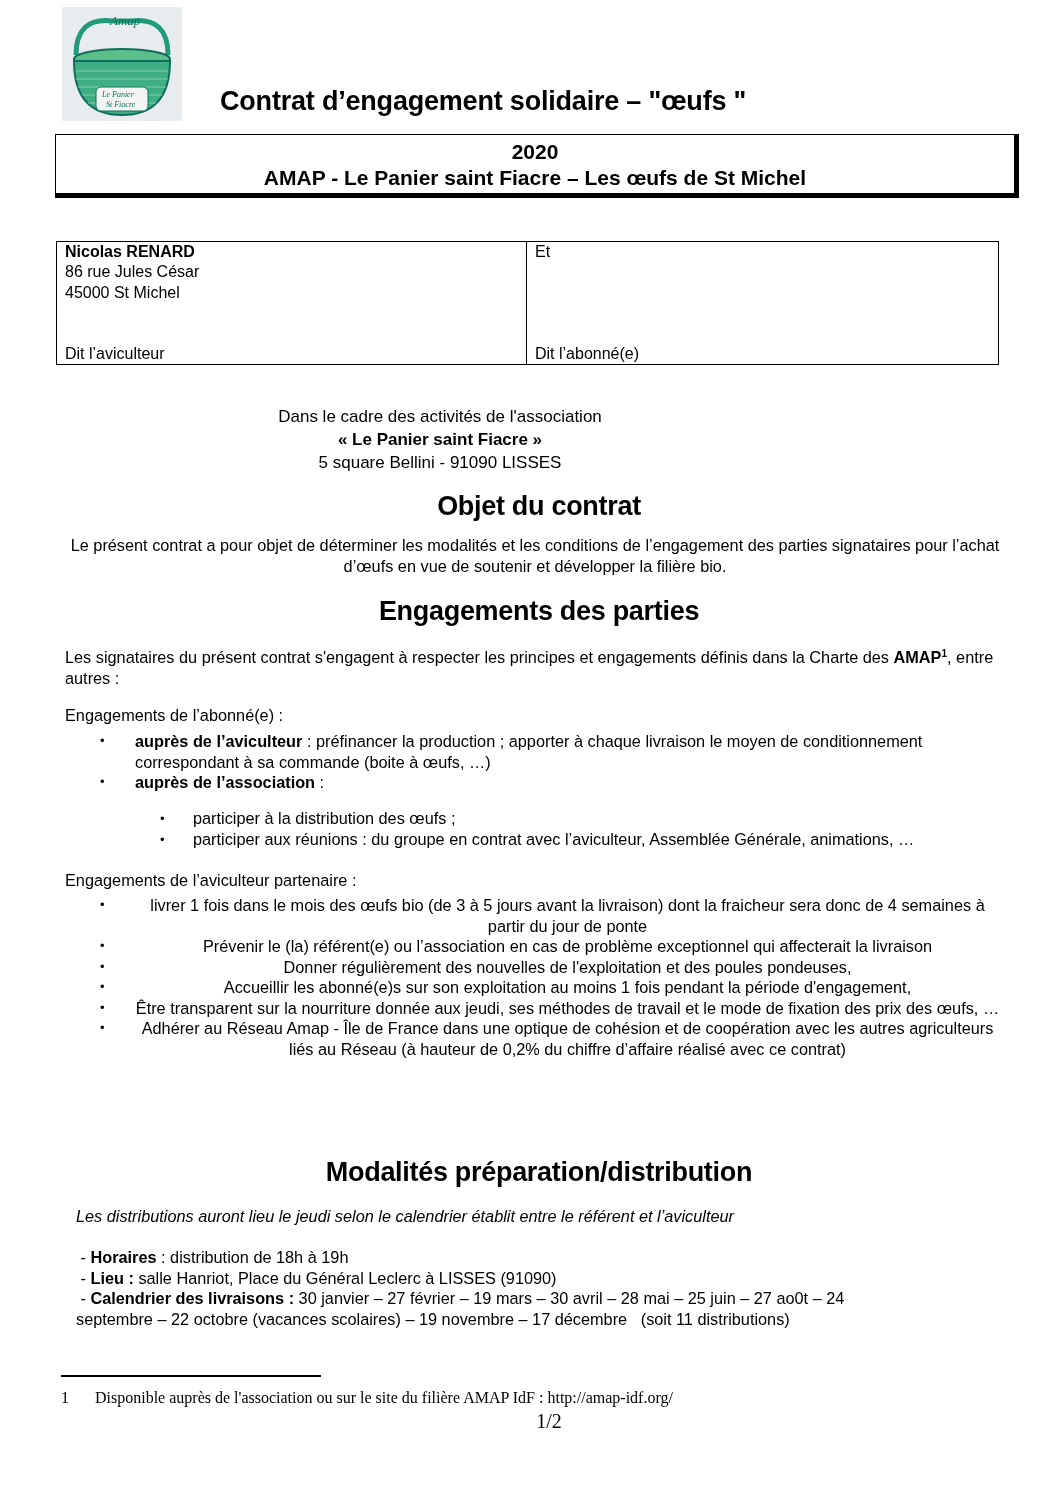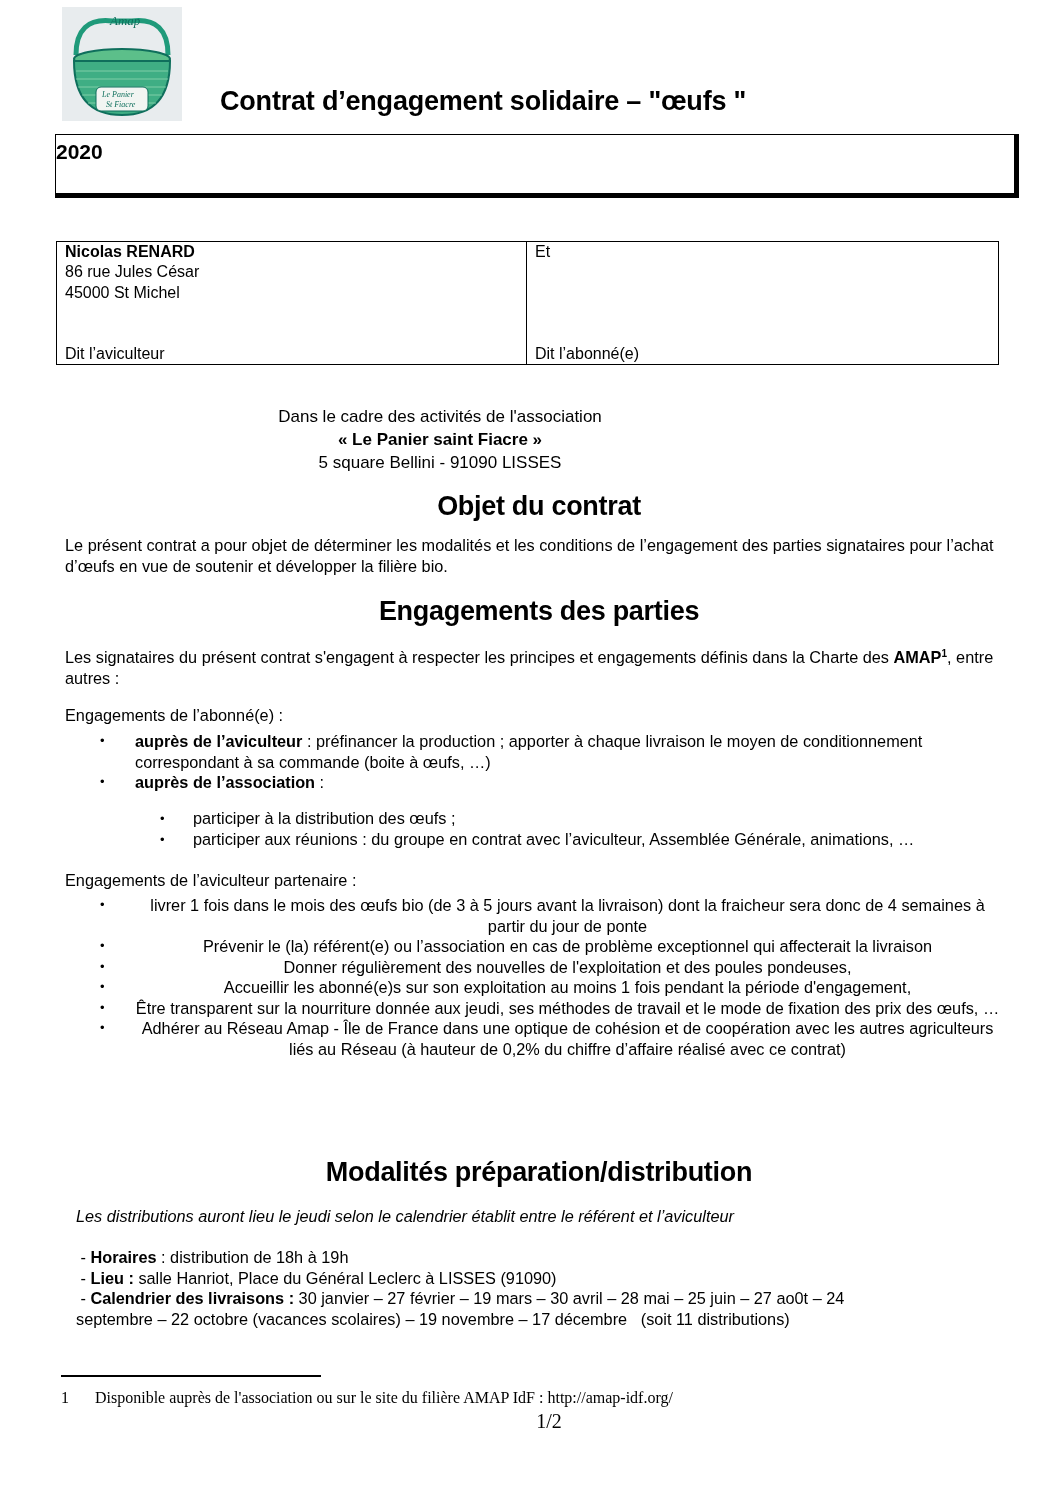--- a/index.html
+++ b/index.html
@@ -3,21 +3,21 @@
 <meta charset="utf-8">
 <style>
   html, body { margin: 0; padding: 0; background: #ffffff; }
   body { width: 1058px; height: 1497px; position: relative; overflow: hidden;
          font-family: "Liberation Sans", sans-serif; color: #000; }
   .abs { position: absolute; }
   .logo { left: 62px; top: 7px; width: 120px; height: 114px; background: #e8ecee; overflow: hidden; }
   .main-title { left: 220px; top: 86px; font-size: 27px; font-weight: bold; white-space: nowrap; letter-spacing: -0.2px; }
   .header-box { left: 55px; top: 134px; width: 958px; height: 58px;
                 border-top: 1.5px solid #000; border-left: 1.5px solid #000;
-                border-right: 5px solid #000; border-bottom: 5px solid #000; }
+                border-right: 5px solid #000; border-bottom: 5px solid #000; text-align: center; }
   .header-box .l1 { font-size: 21px; font-weight: bold; margin-top: 4px; line-height: 26px; }
   .header-box .l2 { font-size: 21px; font-weight: bold; line-height: 26px; }
   .parties { left: 56px; top: 241px; width: 941px; height: 122px; border: 1.5px solid #000; display: flex; }
   .parties .cell { flex: 1; padding: 0 0 0 8px; font-size: 16px; line-height: 20.4px; position: relative; }
   .parties .cell.left { border-right: 1.5px solid #000; flex: 0 0 461px; }
   .parties .cell .bottom { position: absolute; bottom: 0; left: 8px; }
   .center-block { left: 0; width: 880px; text-align: center; font-size: 17px; line-height: 23px; }
   h2.sec { margin: 0; font-size: 27px; font-weight: bold; text-align: center; position: absolute; left: 0; width: 1078px; letter-spacing: -0.3px; }
   .para { font-size: 16.3px; line-height: 21px; left: 65px; width: 940px; }
   ul.b1 { list-style: none; margin: 5px; padding: 0; }
@@ -53,20 +53,21 @@
     <rect x="34" y="80" width="52" height="24" rx="5" fill="#f2f5f2" stroke="#0f6f5c" stroke-width="1"></rect>
     <text x="40" y="90" font-size="8" font-style="italic" fill="#0f6f5c" font-family="Liberation Serif, serif">Le Panier</text>
     <text x="44" y="100" font-size="8" font-style="italic" fill="#0f6f5c" font-family="Liberation Serif, serif">St Fiacre</text>
   </svg>
 </div>
 
 <div class="abs main-title">Contrat d’engagement solidaire – "œufs "</div>
 
 <div class="abs header-box">
   <div class="l1">2020</div>
+  <div class="l2">AMAP - Le Panier saint Fiacre – Les œufs de St Michel</div>
 </div>
 
 <div class="abs parties">
   <div class="cell left">
     <div style="font-weight:bold">Nicolas RENARD</div>
     <div>86 rue Jules César</div>
     <div>45000 St Michel</div>
     <div class="bottom">Dit l’aviculteur</div>
   </div>
   <div class="cell right">
@@ -75,21 +76,21 @@
   </div>
 </div>
 
 <div class="abs center-block" style="top:405px;">
   <div>Dans le cadre des activités de l'association</div>
   <div style="font-weight:bold">« Le Panier saint Fiacre »</div>
   <div>5 square Bellini - 91090 LISSES</div>
 </div>
 
 <h2 class="sec" style="top:491px;">Objet du contrat</h2>
-<div class="abs para" style="top:535px;">Le présent contrat a pour objet de déterminer les modalités et les conditions de l’engagement des parties signataires pour l’achat d’œufs en vue de soutenir et développer la filière bio.</div>
+<div class="abs para" style="top:535px;text-align:center;">Le présent contrat a pour objet de déterminer les modalités et les conditions de l’engagement des parties signataires pour l’achat d’œufs en vue de soutenir et développer la filière bio.</div>
 
 <h2 class="sec" style="top:596px;">Engagements des parties</h2>
 <div class="abs para" style="top:643px;">
   <span>Les signataires du présent contrat s'engagent à respecter les principes et engagements définis dans la Charte des </span><b>AMAP</b><sup style="font-size:10px;font-weight:bold">1</sup><span>, entre autres :</span>
 </div>
 
 <div class="abs para" style="top:705px;">Engagements de l’abonné(e) :</div>
 <div class="abs" style="left:65px; top:726px; width:950px;">
   <ul class="b1">
     <li><b>auprès de l’aviculteur</b><span> : préfinancer la production ; apporter à chaque livraison le moyen de conditionnement correspondant à sa commande (boite à œufs, …)</span></li>

